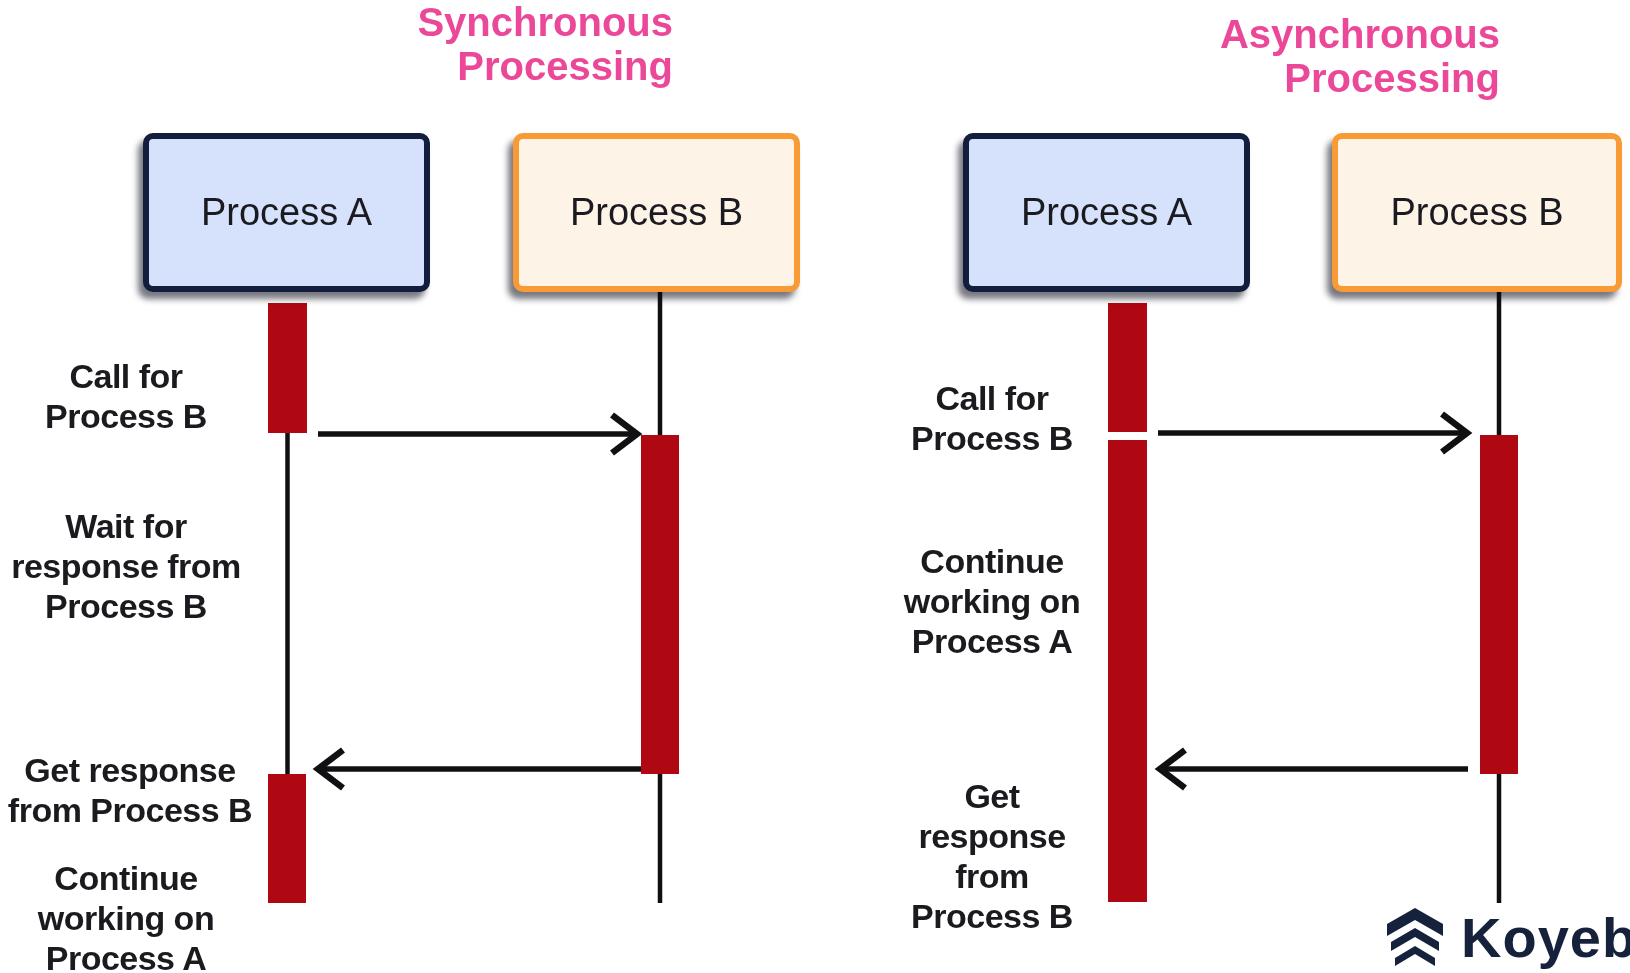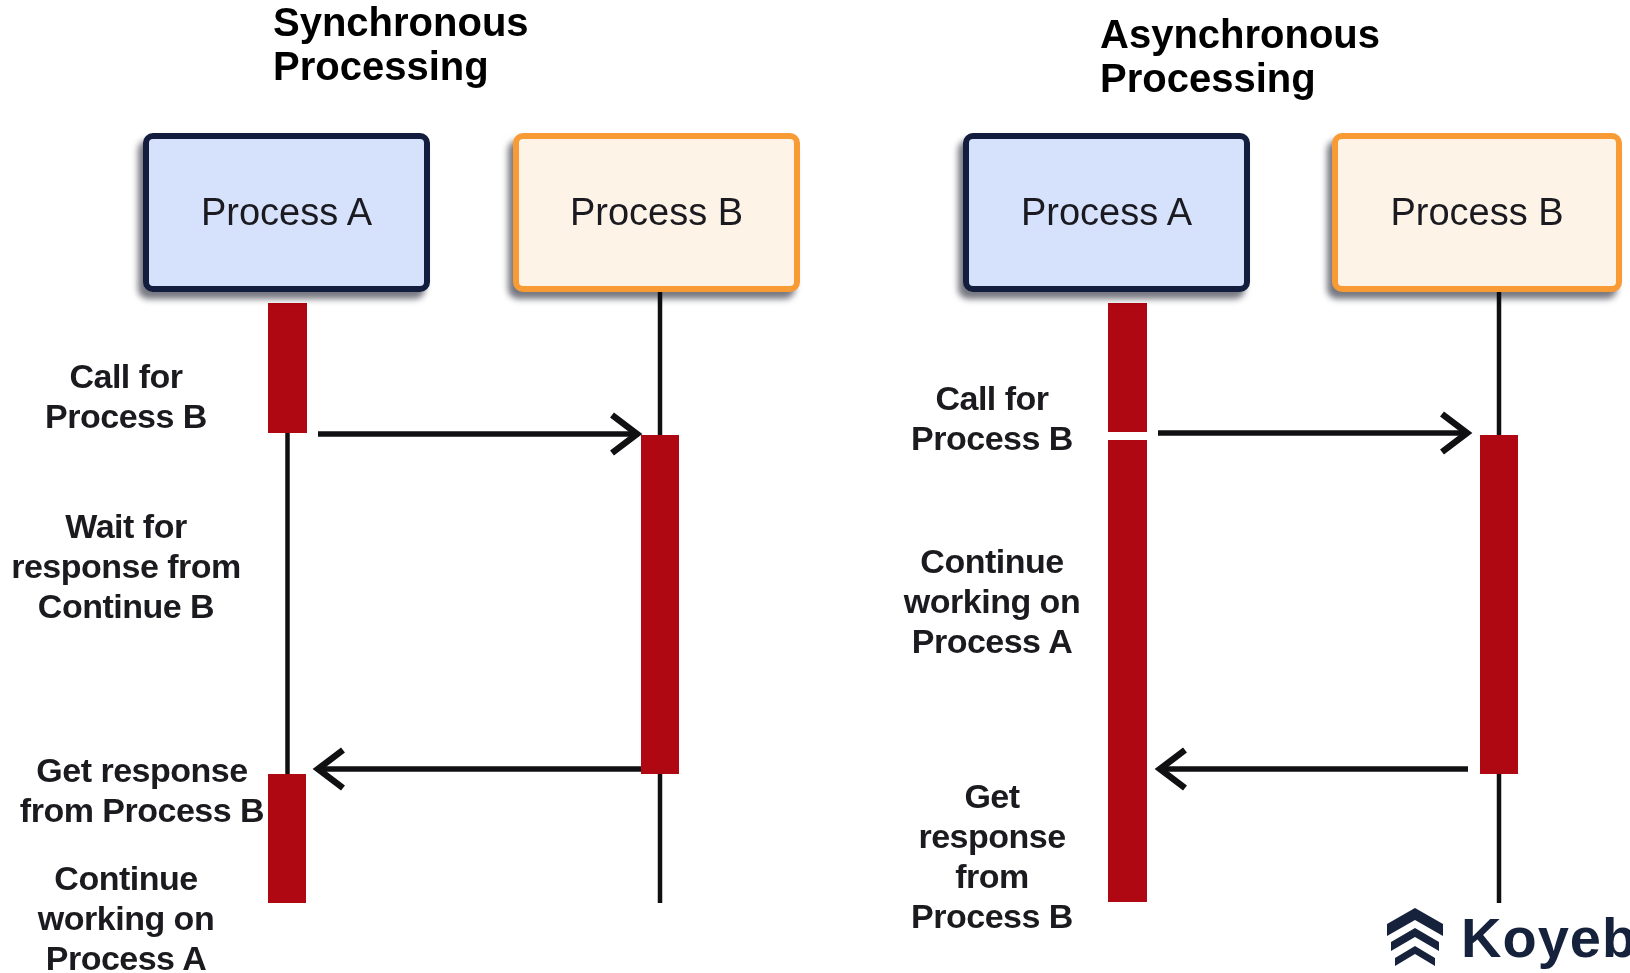--- a/index.html
+++ b/index.html
@@ -1,20 +1,20 @@
 <!DOCTYPE html>
 <html><head>
 <meta charset="utf-8">
 <style>
   html,body{margin:0;padding:0;background:#ffffff;}
   body{width:1630px;height:973px;overflow:hidden;font-family:"Liberation Sans",sans-serif;}
   .canvas{position:relative;width:1630px;height:973px;background:#ffffff;}
   .lines-layer{position:absolute;left:0;top:0;}
-  .title{position:absolute;text-align:left;font-weight:bold;font-size:40px;line-height:44px;
-         color:#000000;white-space:pre-line;}
+  .title{position:absolute;text-align:right;font-weight:bold;font-size:40px;line-height:44px;
+         color:#ec4899;white-space:pre-line;}
   .box{position:absolute;box-sizing:border-box;width:287px;height:159px;border-radius:10px;
        display:flex;align-items:center;justify-content:center;font-size:38px;color:#1a1a20;
        box-shadow:-5px 7px 6px rgba(8,10,25,0.55);}
   .box-a{background:#D6E2FC;border:6px solid #131D3D;}
   .box-b{background:#FDF3E6;border:6px solid #F89B35;}
   .step{position:absolute;text-align:center;font-weight:bold;font-size:34px;line-height:40px;
         color:#1b1b1f;white-space:pre-line;letter-spacing:-0.5px;}
   .logo{position:absolute;left:1383px;top:906px;display:flex;align-items:center;}
   .logo-text{margin-left:14px;font-size:56px;font-weight:bold;color:#16223C;letter-spacing:1px;
              line-height:64px;}
@@ -69,22 +69,22 @@
     <span>Process A</span>
   </div>
   <div class="box box-b" style="left:1332px;top:133px;width:290px;">
     <span>Process B</span>
   </div>
 
   <div class="step" style="left:0;top:356px;width:252px;">Call for
 Process B</div>
   <div class="step" style="left:0;top:506px;width:252px;">Wait for
 response from
-Continue B</div>
-  <div class="step" style="left:16px;top:750px;width:252px;">Get response
+Process B</div>
+  <div class="step" style="left:4px;top:750px;width:252px;">Get response
 from Process B</div>
   <div class="step" style="left:0;top:858px;width:252px;">Continue
 working on
 Process A</div>
 
   <div class="step" style="left:872px;top:378px;width:240px;">Call for
 Process B</div>
   <div class="step" style="left:872px;top:541px;width:240px;">Continue
 working on
 Process A</div>

